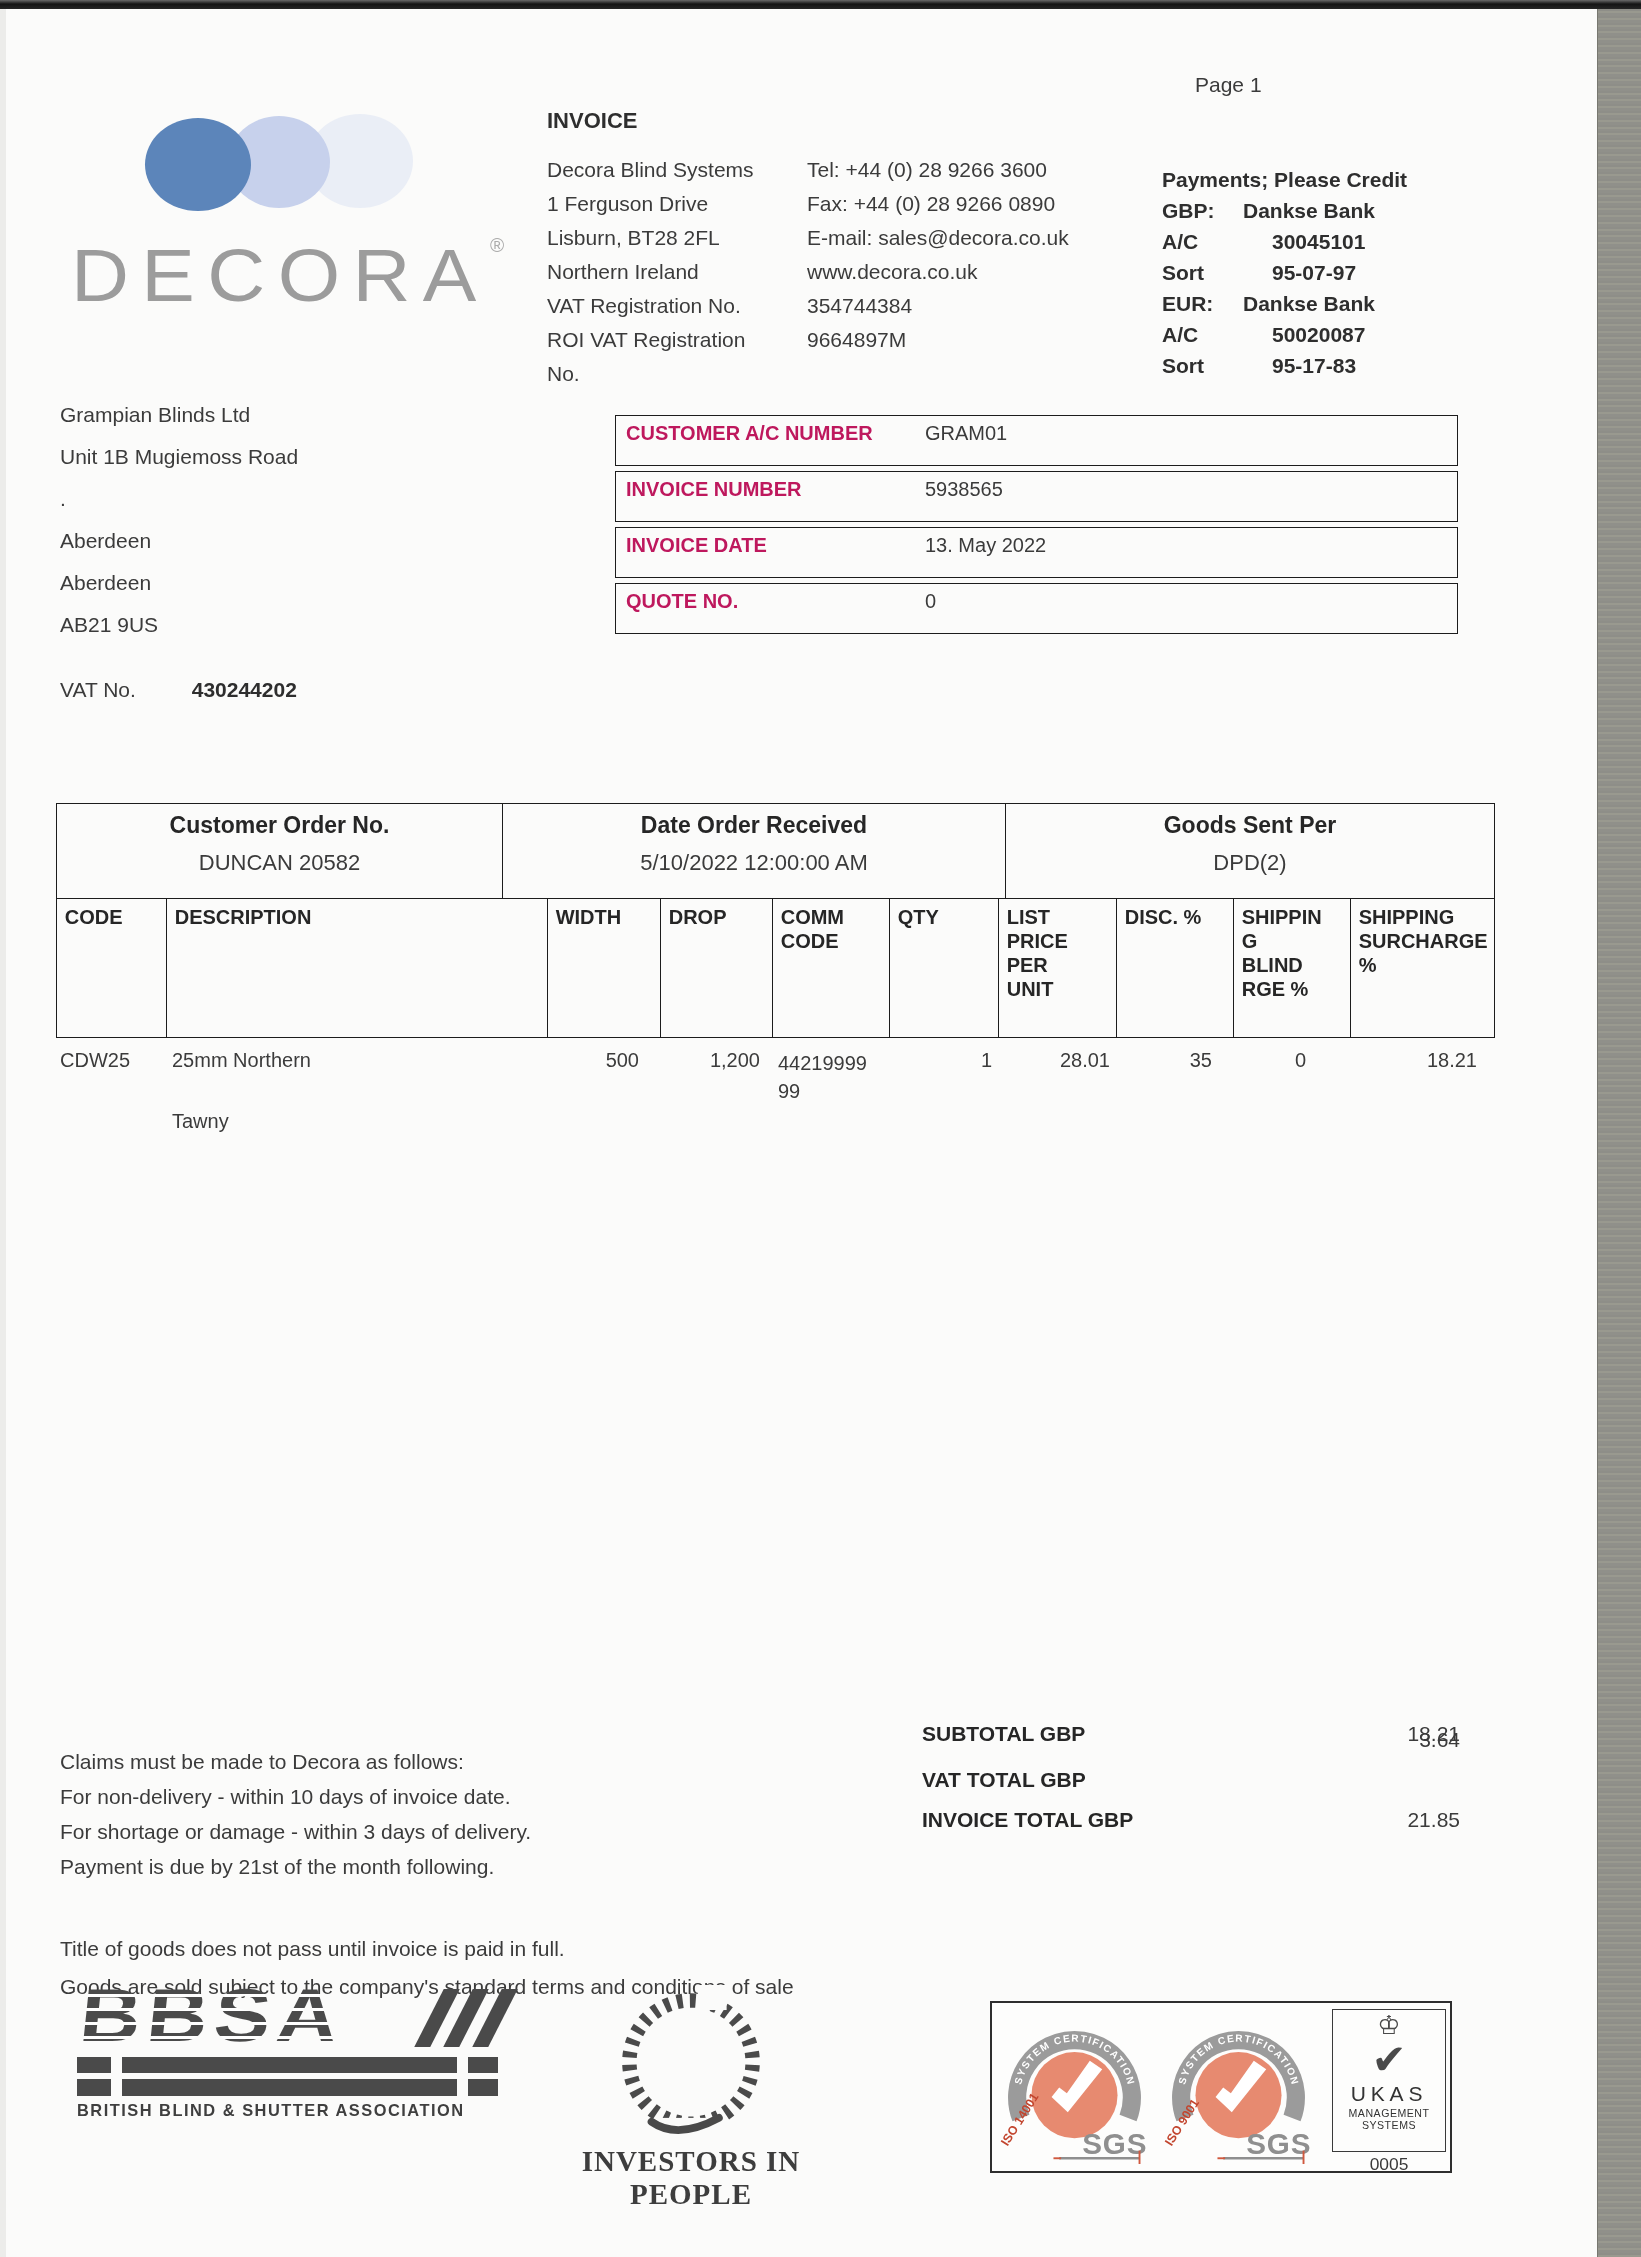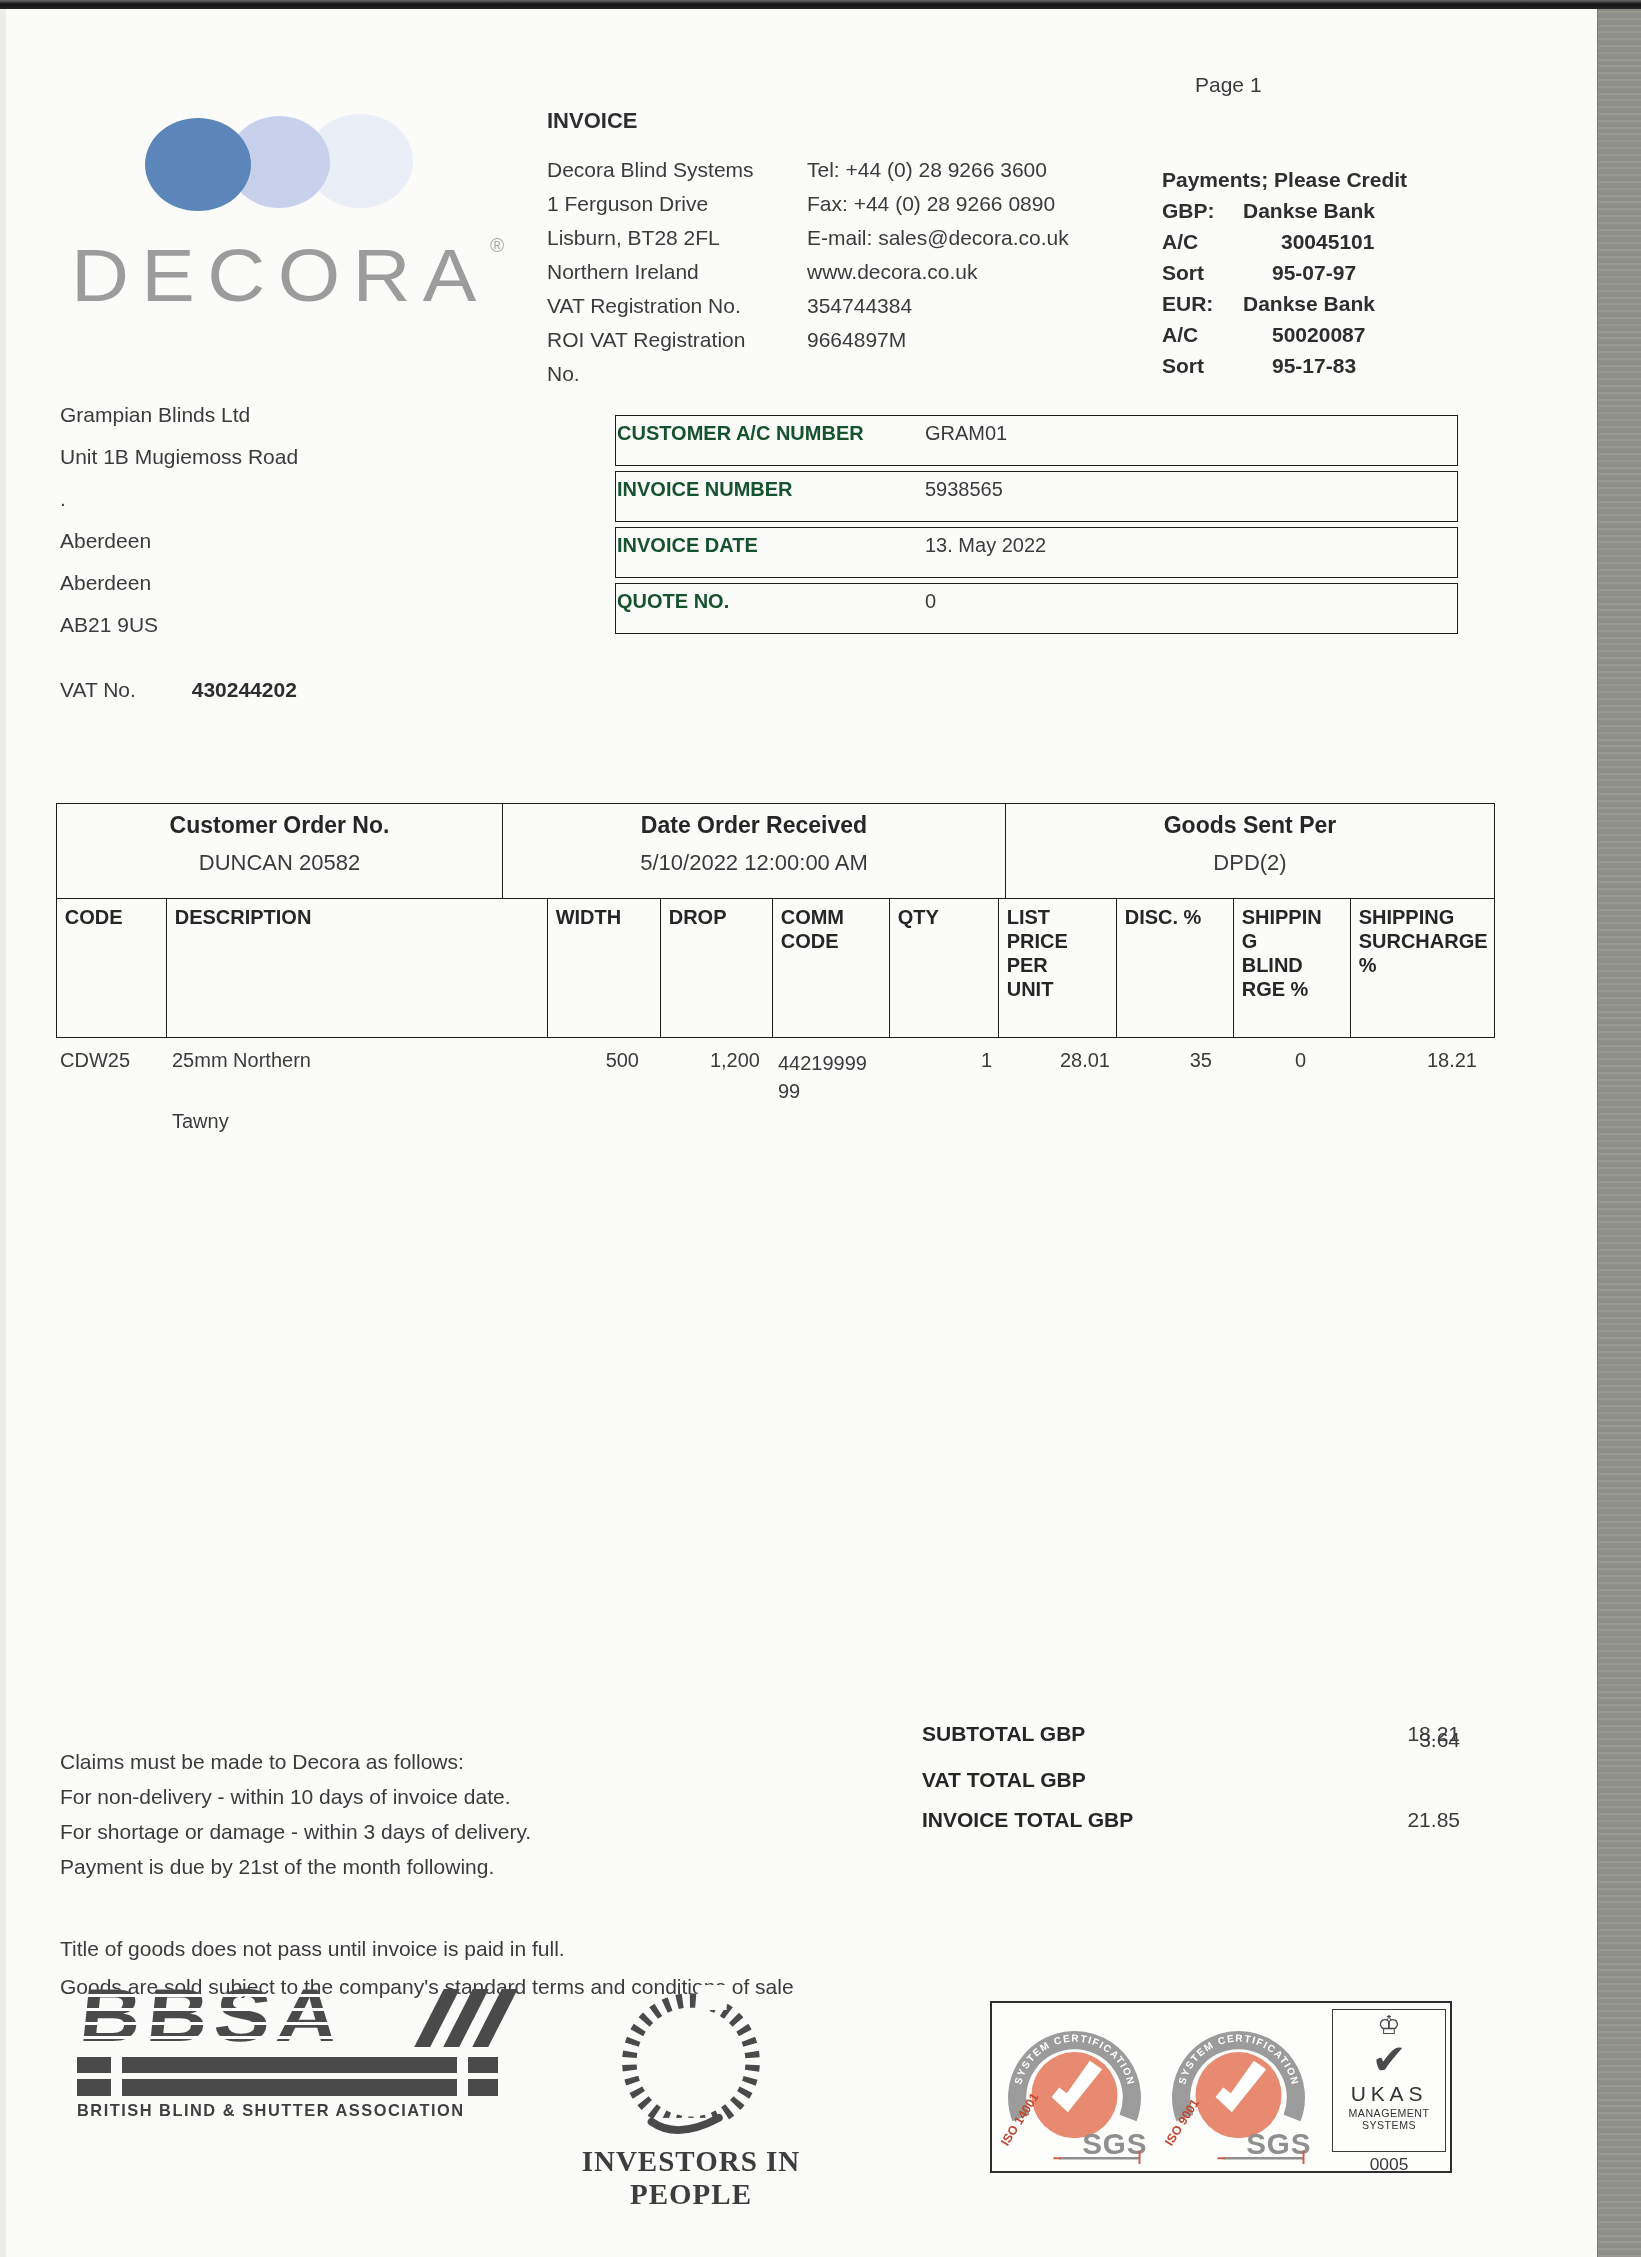--- a/index.html
+++ b/index.html
@@ -31,21 +31,21 @@
   
   .line36 { line-height:34px; }
   .pay-row { display:flex; line-height:31px; }
   .pay-lbl { width:81px; font-weight:700; color:#2e2e2e; }
   .pay-val { font-weight:700; color:#2e2e2e; }
 
   .cust-line { line-height:42px; }
 
   
   .meta-row { position:absolute; left:0; width:843px; height:51px; border:1.9px solid #1c1c1c; }
-  .meta-lbl { position:absolute; left:1px; top:5.8px; font-weight:700; color:#14532d; }
+  .meta-lbl { position:absolute; left:10px; top:5.8px; font-weight:700; color:#be185d; }
   .meta-val { position:absolute; left:309px; top:5.8px; }
 
   
   .otable { position:absolute; left:56px; top:803px; width:1439px; border:1.9px solid #1c1c1c; }
   .orow { display:flex; }
   .orow1 { border-bottom:1.9px solid #1c1c1c; height:95px; }
   .orow2 { height:138px; }
   .ocell { border-right:1.9px solid #1c1c1c; }
   .ocell:last-child { border-right:none; }
   .gcell { text-align:center; padding-top:7.7px; }
@@ -133,21 +133,21 @@
 </div>
 
 <div class="abs" style="left:1162px;top:164px;font-size:21px;">
   <div class="b" style="line-height:31px;">Payments; Please Credit</div>
   <div class="pay-row">
     <span class="pay-lbl">GBP:</span>
     <span class="pay-val">Dankse Bank</span>
   </div>
   <div class="pay-row">
     <span class="pay-lbl">A/C</span>
-    <span class="pay-val" style="margin-left:38px;">30045101</span>
+    <span class="pay-val" style="margin-left:29px;">30045101</span>
   </div>
   <div class="pay-row">
     <span class="pay-lbl">Sort</span>
     <span class="pay-val" style="margin-left:29px;">95-07-97</span>
   </div>
   <div class="pay-row">
     <span class="pay-lbl">EUR:</span>
     <span class="pay-val">Dankse Bank</span>
   </div>
   <div class="pay-row">

